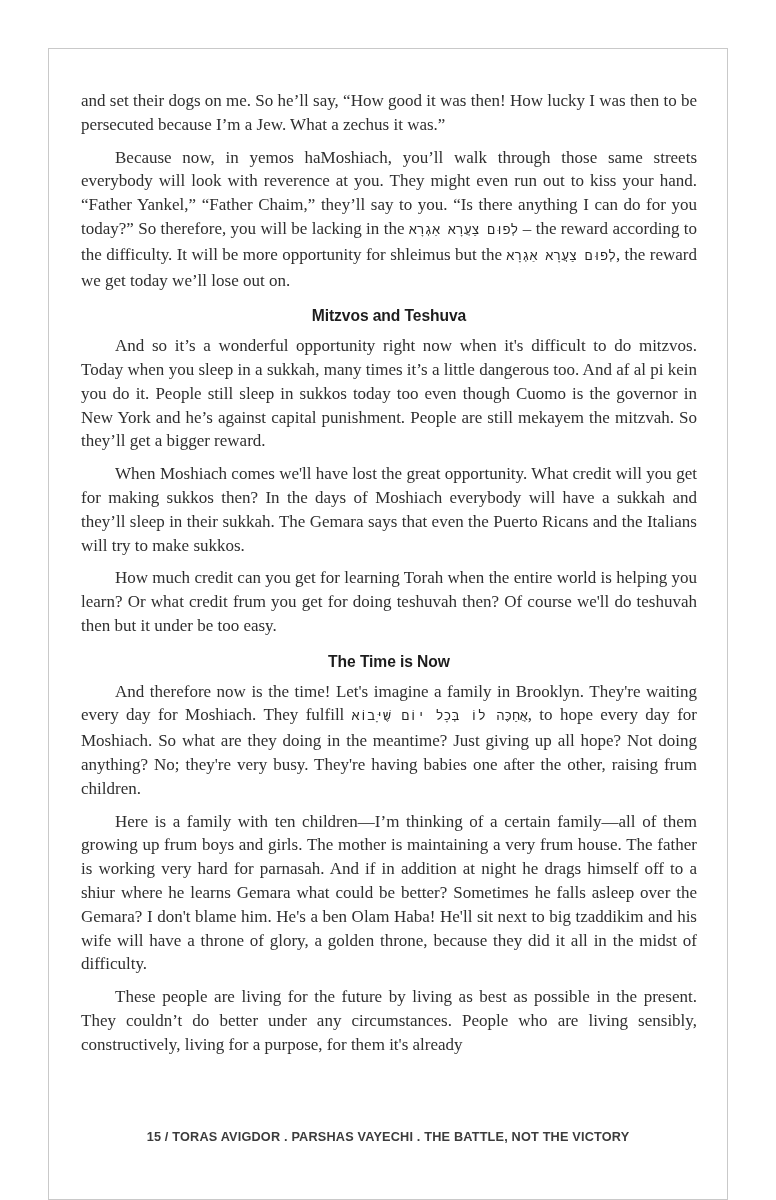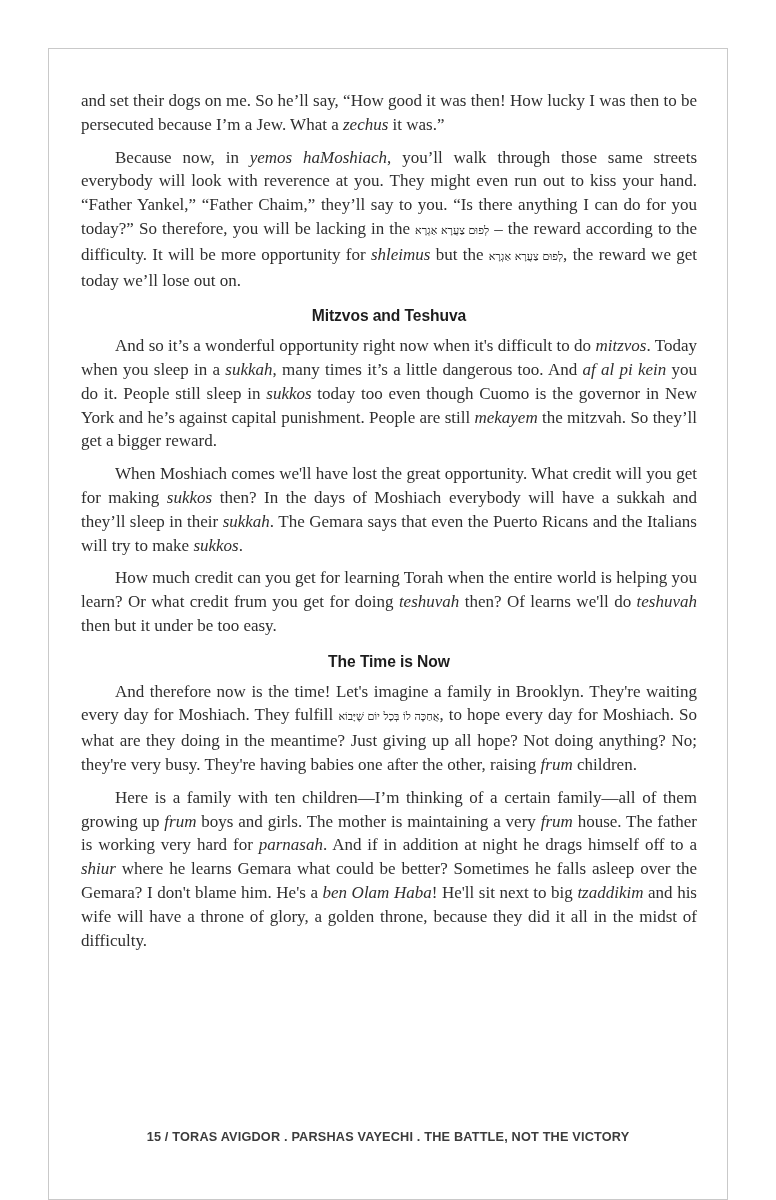--- a/index.html
+++ b/index.html
@@ -42,24 +42,24 @@
     font-family: "Liberation Sans", sans-serif;
     font-weight: bold;
     font-size: 17px;
     color: #1d1d1d;
     text-align: center;
     text-indent: 0;
     margin: 12px 0 6px 0;
     transform: scaleX(0.92);
     letter-spacing: -0.1px;
   }
-  .em { font-style: italic; }
+  .em { }
   .heb {
-    font-family: Liberation Serif, serif;
-    font-size: 11px;
+    font-family: Liberation Mono, monospace;
+    font-size: 13px;
     color: #242424;
   }
   .footer {
     position: absolute;
     left: 0;
     top: 1080px;
     width: 100%;
     text-align: center;
     font-family: "Liberation Sans", sans-serif;
     font-weight: bold;
@@ -73,19 +73,20 @@
 </head>
 <body>
 
 <div class="page-frame">
   <div class="content">
       <p class="no-indent"><span>and set their dogs on me. So he’ll say, “How good it was then! How lucky I was then to be persecuted because I’m a Jew. What a </span><span class="em">zechus</span><span> it was.”</span></p>
       <p><span>Because now, in </span><span class="em">yemos haMoshiach</span><span>, you’ll walk through those same streets everybody will look with reverence at you. They might even run out to kiss your hand. “Father Yankel,” “Father Chaim,” they’ll say to you. “Is there anything I can do for you today?” So therefore, you will be lacking in the </span><span class="heb">לְפוּם צַעֲרָא אַגְרָא</span><span> – the reward according to the difficulty. It will be more opportunity for </span><span class="em">shleimus</span><span> but the </span><span class="heb">לְפוּם צַעֲרָא אַגְרָא</span><span>, the reward we get today we’ll lose out on.</span></p>
       <h2>Mitzvos and Teshuva</h2>
       <p><span>And so it’s a wonderful opportunity right now when it's difficult to do </span><span class="em">mitzvos</span><span>. Today when you sleep in a </span><span class="em">sukkah</span><span>, many times it’s a little dangerous too. And </span><span class="em">af al pi kein</span><span> you do it. People still sleep in </span><span class="em">sukkos</span><span> today too even though Cuomo is the governor in New York and he’s against capital punishment. People are still </span><span class="em">mekayem</span><span> the mitzvah. So they’ll get a bigger reward.</span></p>
       <p><span>When Moshiach comes we'll have lost the great opportunity. What credit will you get for making </span><span class="em">sukkos</span><span> then? In the days of Moshiach everybody will have a sukkah and they’ll sleep in their </span><span class="em">sukkah</span><span>. The Gemara says that even the Puerto Ricans and the Italians will try to make </span><span class="em">sukkos</span><span>.</span></p>
-      <p><span>How much credit can you get for learning Torah when the entire world is helping you learn? Or what credit frum you get for doing </span><span class="em">teshuvah</span><span> then? Of learns we'll do </span><span class="em">teshuvah</span><span> then but it under be too easy.</span></p>
+      <p><span>How much credit can you get for learning Torah when the entire world is helping you learn? Or what credit frum you get for doing </span><span class="em">teshuvah</span><span> then? Of course we'll do </span><span class="em">teshuvah</span><span> then but it under be too easy.</span></p>
       <h2>The Time is Now</h2>
       <p><span>And therefore now is the time! Let's imagine a family in Brooklyn. They're waiting every day for Moshiach. They fulfill </span><span class="heb">אֲחַכֶּה לוֹ בְּכָל יוֹם שֶׁיָּבוֹא</span><span>, to hope every day for Moshiach. So what are they doing in the meantime? Just giving up all hope? Not doing anything? No; they're very busy. They're having babies one after the other, raising </span><span class="em">frum</span><span> children.</span></p>
       <p><span>Here is a family with ten children—I’m thinking of a certain family—all of them growing up </span><span class="em">frum</span><span> boys and girls. The mother is maintaining a very </span><span class="em">frum</span><span> house. The father is working very hard for </span><span class="em">parnasah</span><span>. And if in addition at night he drags himself off to a </span><span class="em">shiur</span><span> where he learns Gemara what could be better? Sometimes he falls asleep over the Gemara? I don't blame him. He's a </span><span class="em">ben Olam Haba</span><span>! He'll sit next to big </span><span class="em">tzaddikim</span><span> and his wife will have a throne of glory, a golden throne, because they did it all in the midst of difficulty.</span></p>
+      <p><span>These people are living for the future by living as best as possible in the present. They couldn’t do better under any circumstances. People who are living sensibly, constructively, living for a purpose, for them it's already</span></p>
     </div>
   <div class="footer">15 / TORAS AVIGDOR . PARSHAS VAYECHI . THE BATTLE, NOT THE VICTORY</div>
 </div>
 
 </body></html>

